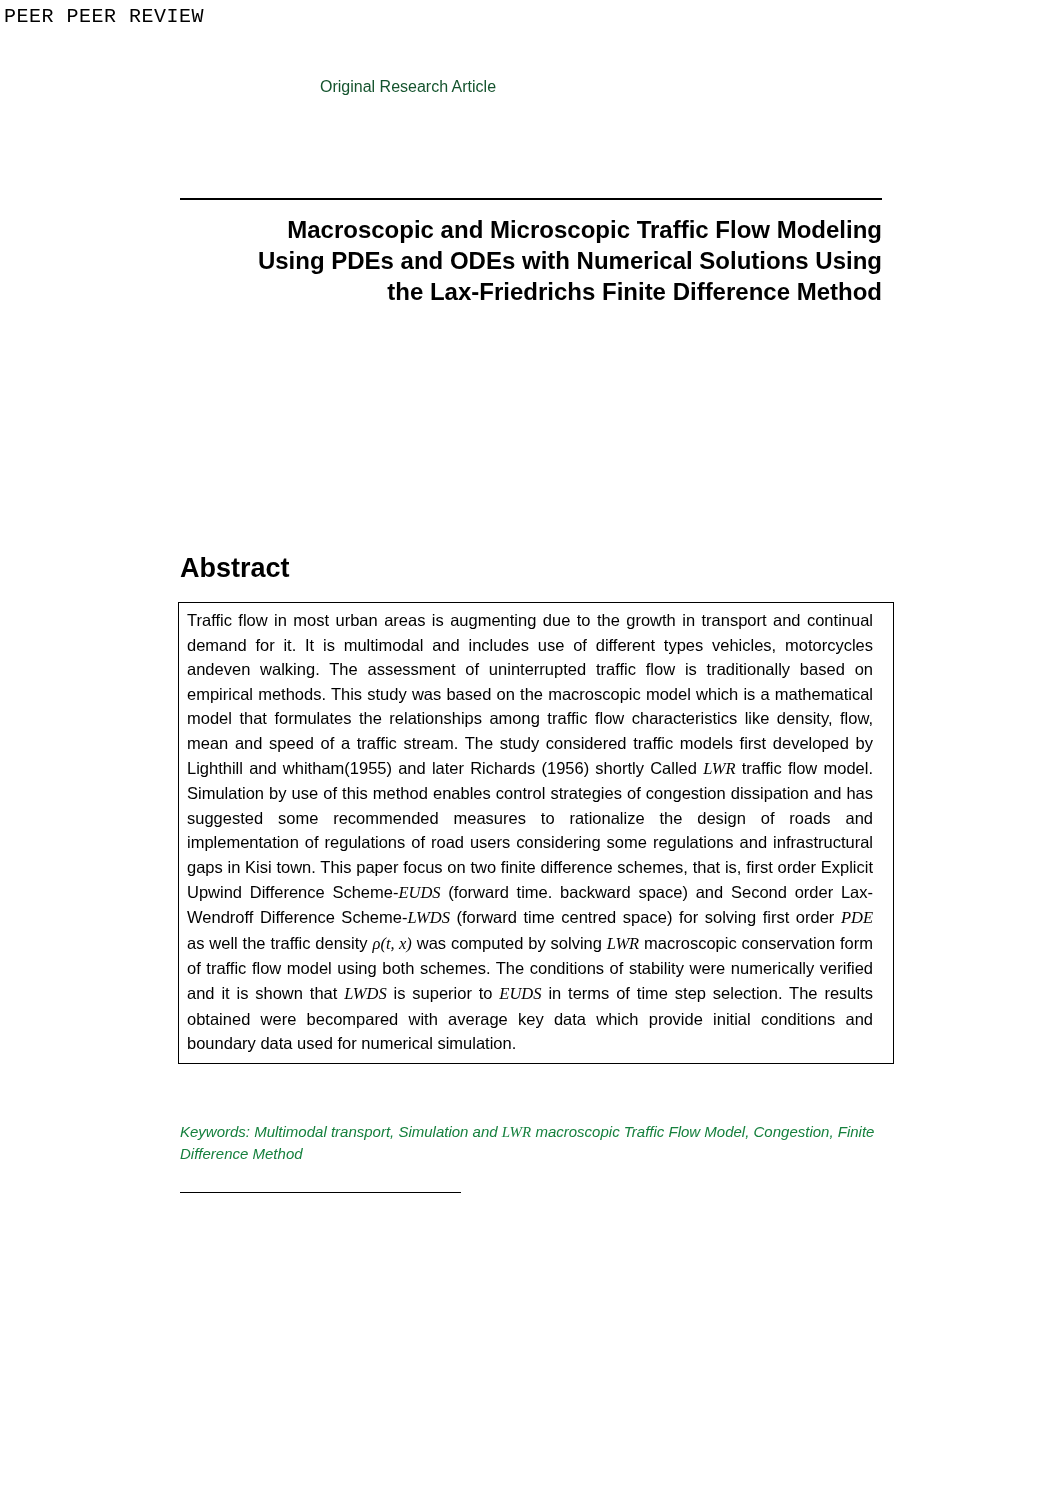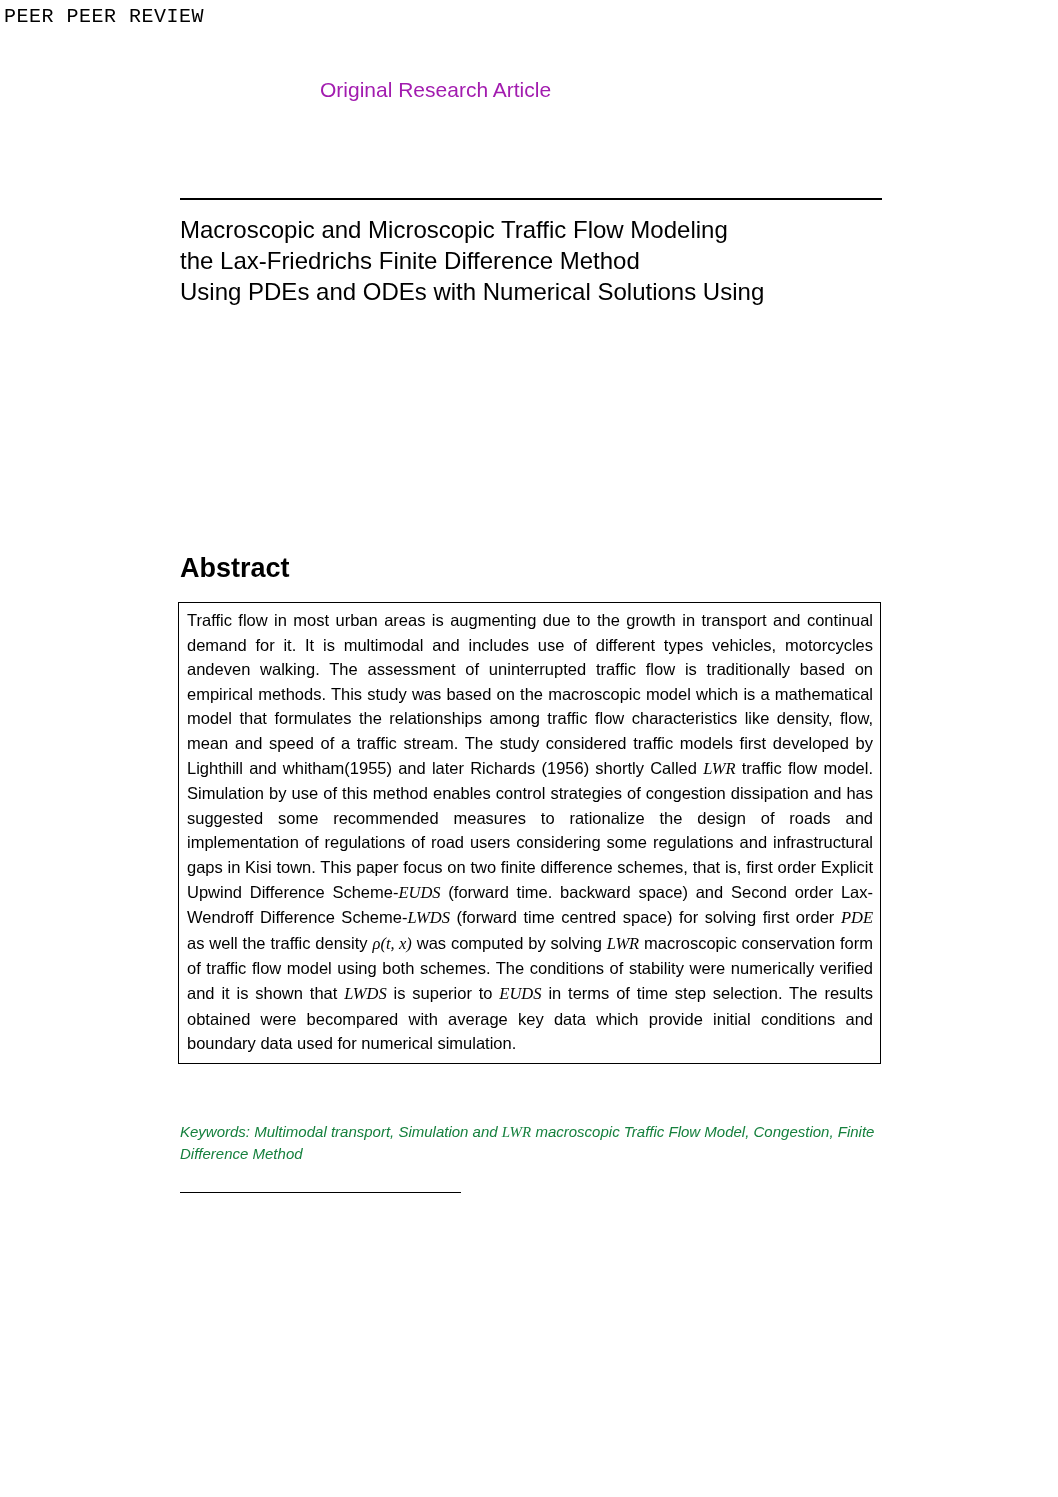--- a/index.html
+++ b/index.html
@@ -23,59 +23,59 @@
     font-family: "Liberation Mono", "DejaVu Sans Mono", monospace;
     font-size: 20px;
     letter-spacing: 0.5px;
     color: #000000;
     white-space: nowrap;
   }
   .article-type {
     position: absolute;
     left: 320px;
     top: 78px;
-    font-size: 21px;
-    color: #a21caf;
+    font-size: 16px;
+    color: #14532d;
     white-space: nowrap;
   }
   .title-rule {
     position: absolute;
     left: 180px;
     top: 198px;
     width: 702px;
     height: 2px;
     background: #000000;
   }
   .title-block {
     position: absolute;
     left: 180px;
     top: 214px;
     width: 702px;
-    text-align: left;
-    font-weight: normal;
+    text-align: right;
+    font-weight: bold;
     font-size: 24px;
     line-height: 31px;
     color: #000000;
   }
   .abstract-heading {
     position: absolute;
     left: 180px;
     top: 553px;
     font-weight: bold;
     font-size: 27px;
     color: #000000;
     text-align: center;
   }
   .abstract-box {
     position: absolute;
     left: 178px;
     top: 602px;
     width: 686px;
     border: 1px solid #000000;
-    padding: 5px 7px 7px 8px;
+    padding: 5px 20px 7px 8px;
     font-size: 16.5px;
     line-height: 24.6px;
     text-align: justify;
     color: #000000;
   }
   .keywords {
     position: absolute;
     left: 180px;
     top: 1121px;
     width: 704px;
@@ -103,22 +103,22 @@
 <div class="page">
 
   <div class="watermark">PEER PEER REVIEW</div>
 
   <div class="article-type">Original Research Article</div>
 
   <div class="title-rule"></div>
 
   <div class="title-block">
     <div>Macroscopic and Microscopic Traffic Flow Modeling</div>
+    <div>Using PDEs and ODEs with Numerical Solutions Using</div>
     <div>the Lax-Friedrichs Finite Difference Method</div>
-    <div>Using PDEs and ODEs with Numerical Solutions Using</div>
   </div>
 
   <div class="abstract-heading">Abstract</div>
 
   <div class="abstract-box"><span>Traffic flow in most urban areas is augmenting due to the growth in transport and continual demand for it.  It is multimodal and includes use of different types vehicles, motorcycles andeven walking. The assessment of uninterrupted traffic flow is traditionally based on empirical methods.  This study was based on the macroscopic model which is a mathematical model that formulates the relationships among traffic flow characteristics like density, flow, mean and speed of a traffic stream.  The study considered traffic models first developed by Lighthill and whitham(1955) and later Richards (1956) shortly Called </span><span class="math">LWR</span><span> traffic flow model.  Simulation by use of this method enables control strategies of congestion dissipation and has suggested some recommended measures to rationalize the design of roads and implementation of regulations of road users considering some regulations and infrastructural gaps in Kisi town.  This paper focus on two finite difference schemes, that is, first order Explicit Upwind Difference Scheme-</span><span class="math">EUDS</span><span> (forward time.  backward space) and Second order Lax-Wendroff Difference Scheme-</span><span class="math">LWDS</span><span> (forward time centred space) for solving first order </span><span class="math">PDE</span><span> as well the traffic density </span><span class="math">ρ(t, x)</span><span> was computed by solving </span><span class="math">LWR</span><span> macroscopic conservation form of traffic flow model using both schemes.  The conditions of stability were numerically verified and it is shown that </span><span class="math">LWDS</span><span> is superior to </span><span class="math">EUDS</span><span> in terms of time step selection.  The results obtained were becompared with average key data which provide initial conditions and boundary data used for numerical simulation.</span></div>
 
   <div class="keywords"><span>Keywords: Multimodal transport, Simulation and </span><span class="math">LWR</span><span> macroscopic Traffic Flow Model, Congestion, Finite Difference Method</span></div>
 
   <div class="footnote-rule"></div>
 

